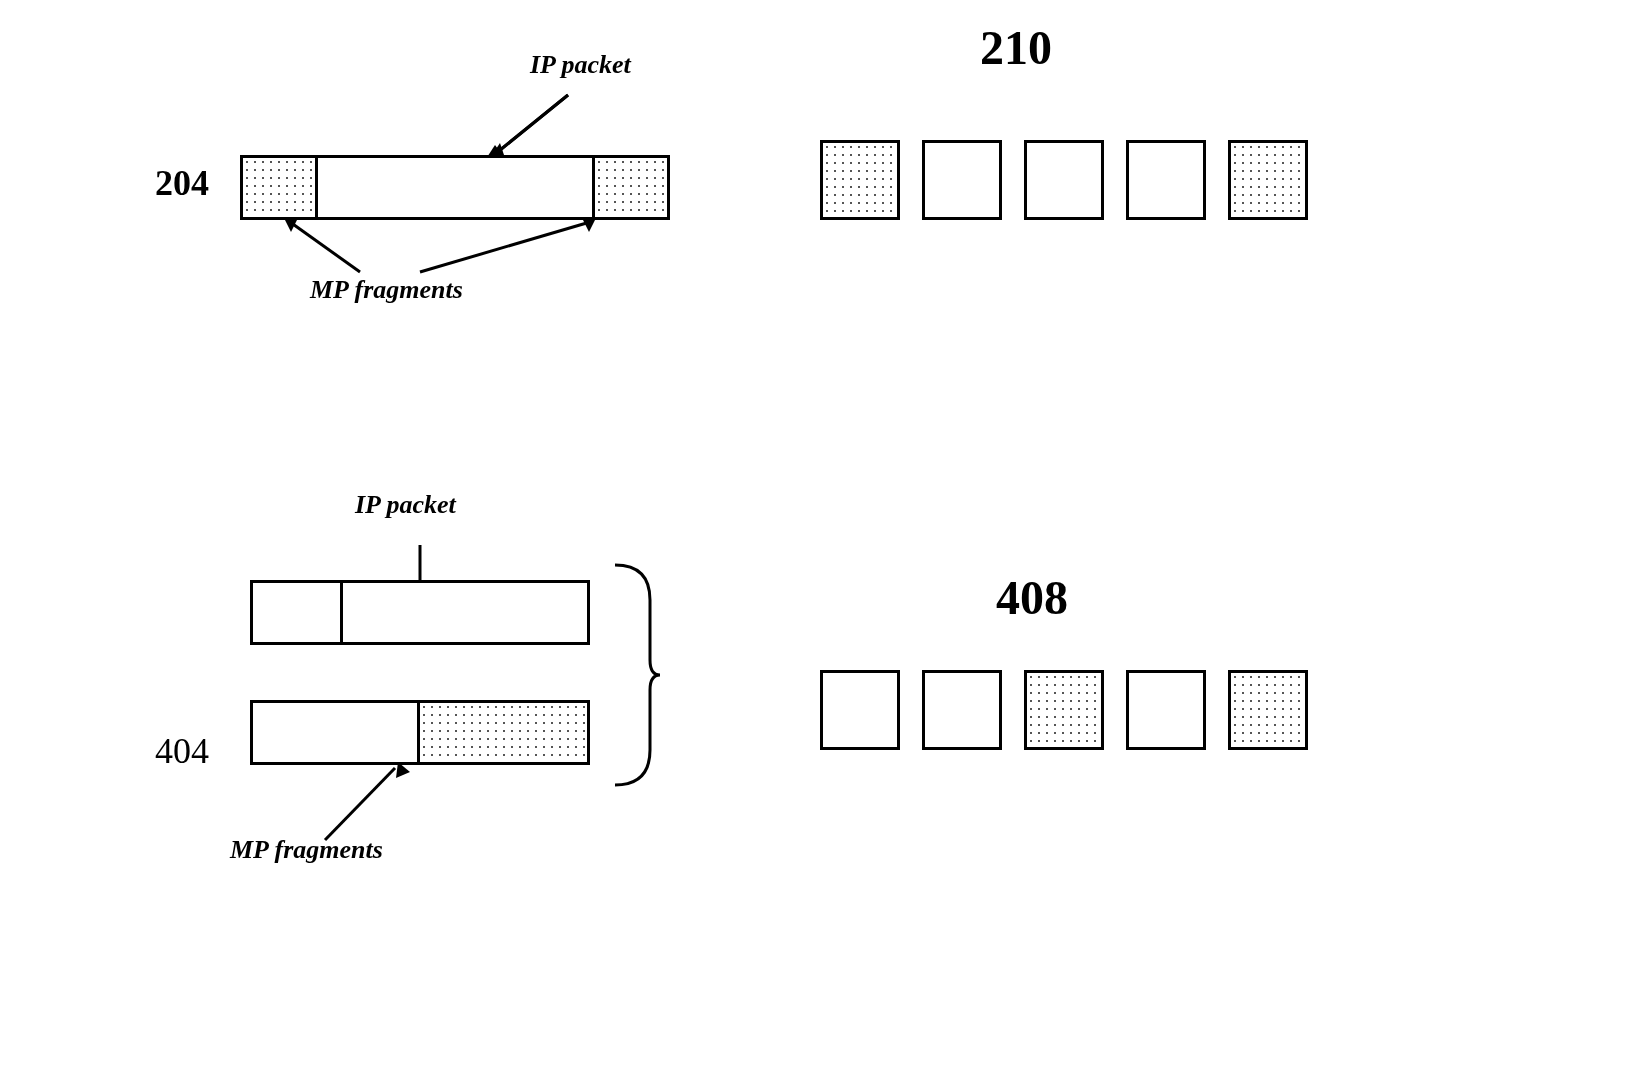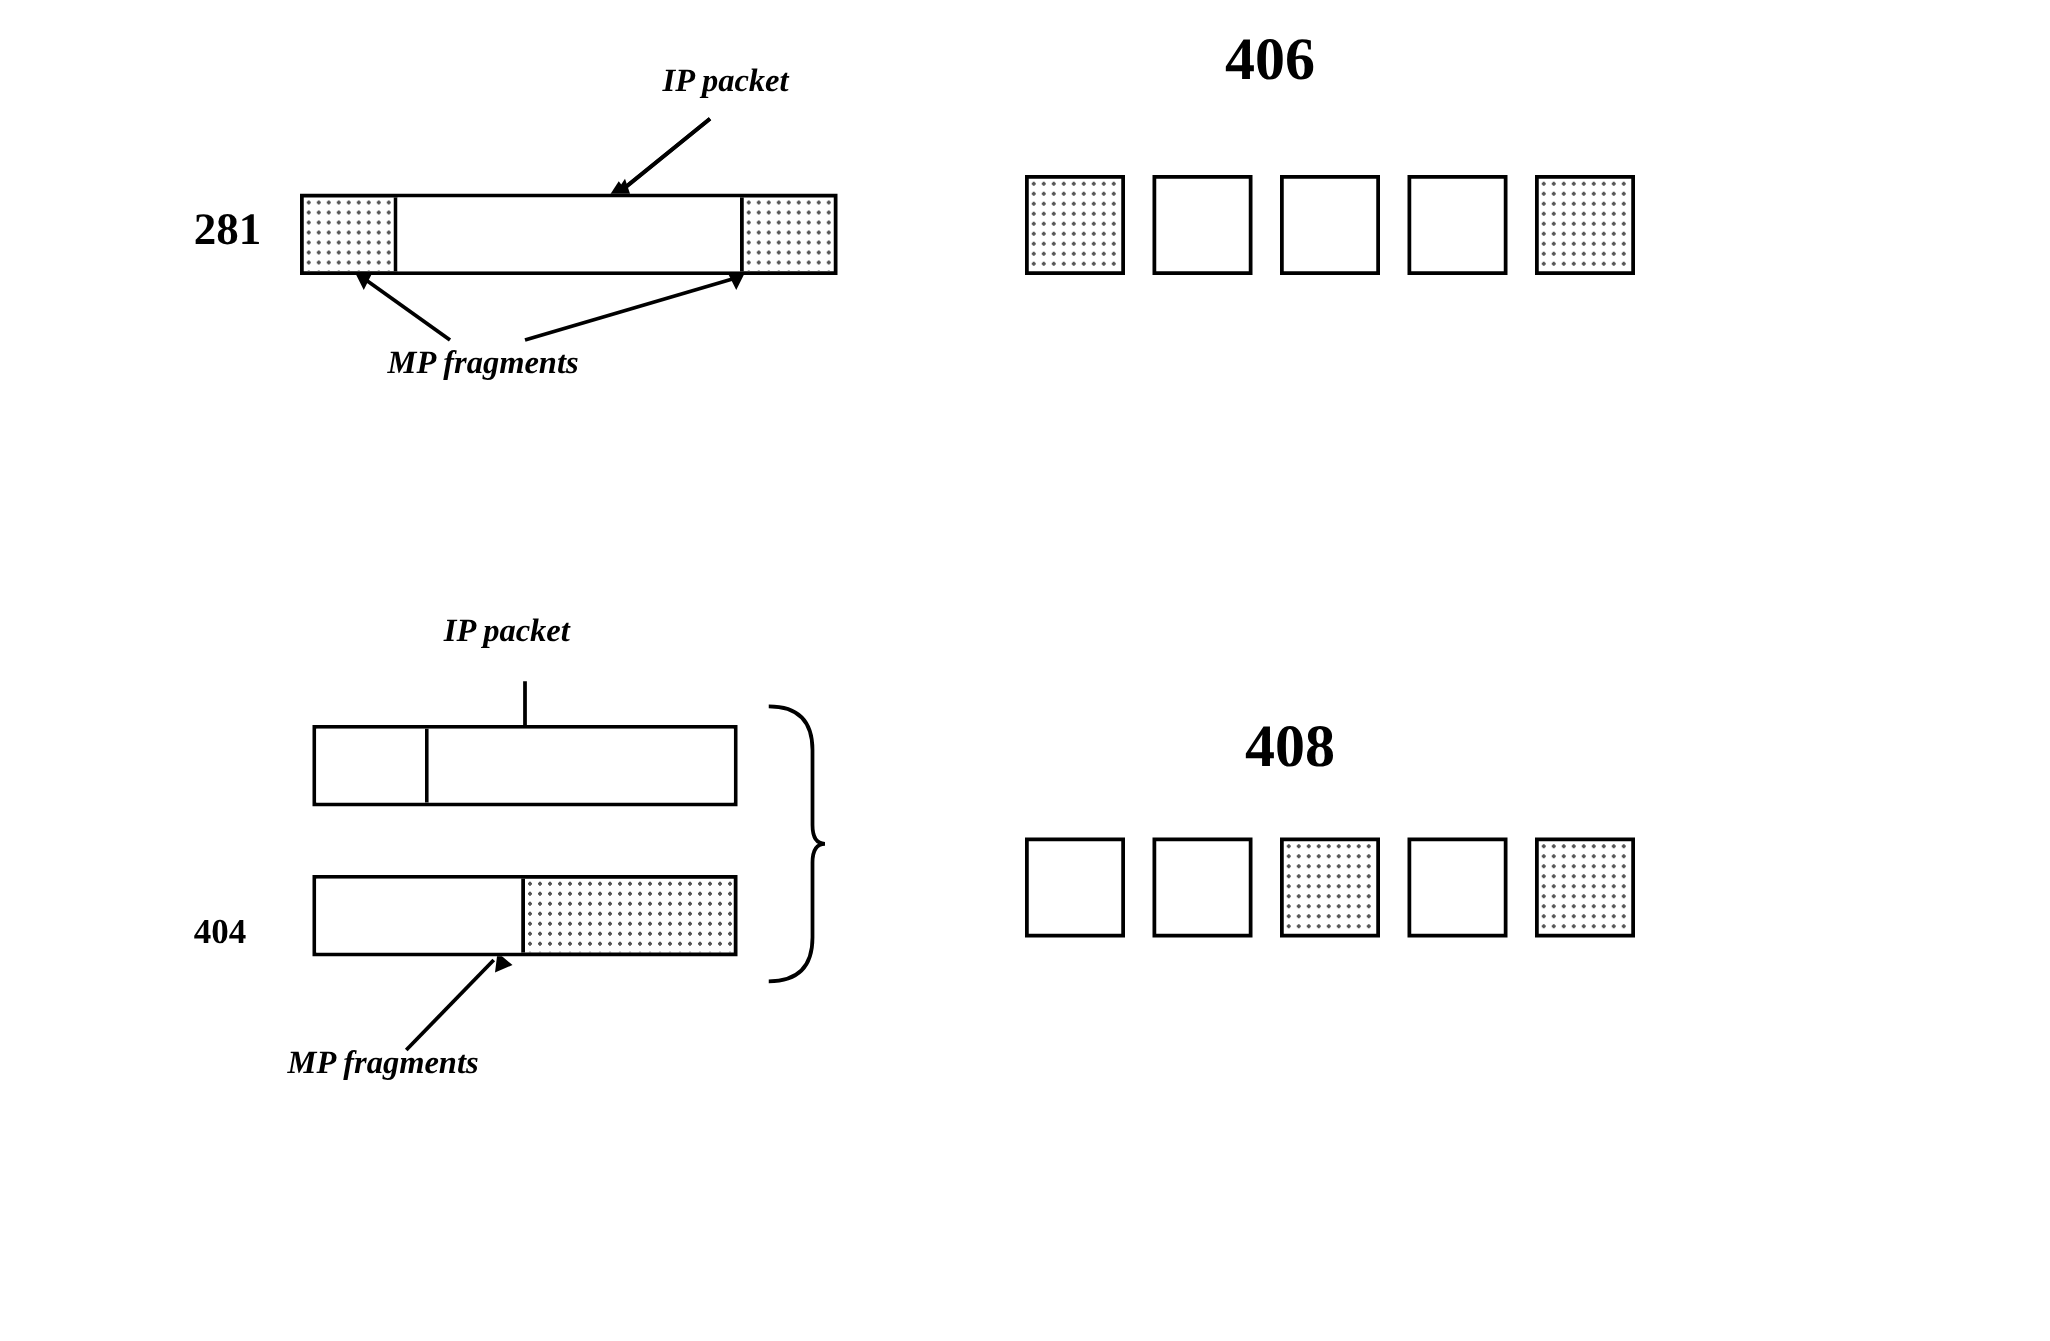--- a/index.html
+++ b/index.html
@@ -129,22 +129,22 @@
       background-image:
         radial-gradient(circle, #555 1.5px, transparent 1.5px);
       background-size: 8px 8px;
     }
 
     
     .num-404 {
       position: absolute;
       top: 730px;
       left: 155px;
-      font-size: 28px;
-      font-weight: bold;
+      font-size: 36px;
+      font-weight: normal;
     }
 
     
     .ip-label-bottom {
       position: absolute;
       top: 490px;
       left: 355px;
       font-size: 26px;
       font-style: italic;
       font-weight: bold;
@@ -264,33 +264,33 @@
     <line x1="420" y1="272" x2="590" y2="222" stroke="#000" stroke-width="3"></line>
     <polygon points="596,218 582,218 589,232" fill="#000"></polygon>
 
     <line x1="420" y1="545" x2="420" y2="580" stroke="#000" stroke-width="3"></line>
     <polygon points="414,582 420,598 426,582" fill="#000"></polygon>
 
     <line x1="325" y1="840" x2="395" y2="768" stroke="#000" stroke-width="3"></line>
     <polygon points="398,762 410,772 396,778" fill="#000"></polygon>
   </svg>
 
-  <div class="num-402 label">281</div>
+  <div class="num-402 label">204</div>
 
   <div class="ip-label-top label-italic">IP packet</div>
 
   <div class="packet-bar-402">
     <div class="hatch-left"></div>
     <div class="packet-middle"></div>
     <div class="hatch-right"></div>
   </div>
 
   <div class="mp-label-402 label-italic">MP fragments</div>
 
-  <div class="num-406 label">406</div>
+  <div class="num-406 label">210</div>
 
   <div class="boxes-406">
     <div class="box-hatched"></div>
     <div class="box-item"></div>
     <div class="box-item"></div>
     <div class="box-item"></div>
     <div class="box-hatched"></div>
   </div>
 
   <div class="num-404 label">404</div>

